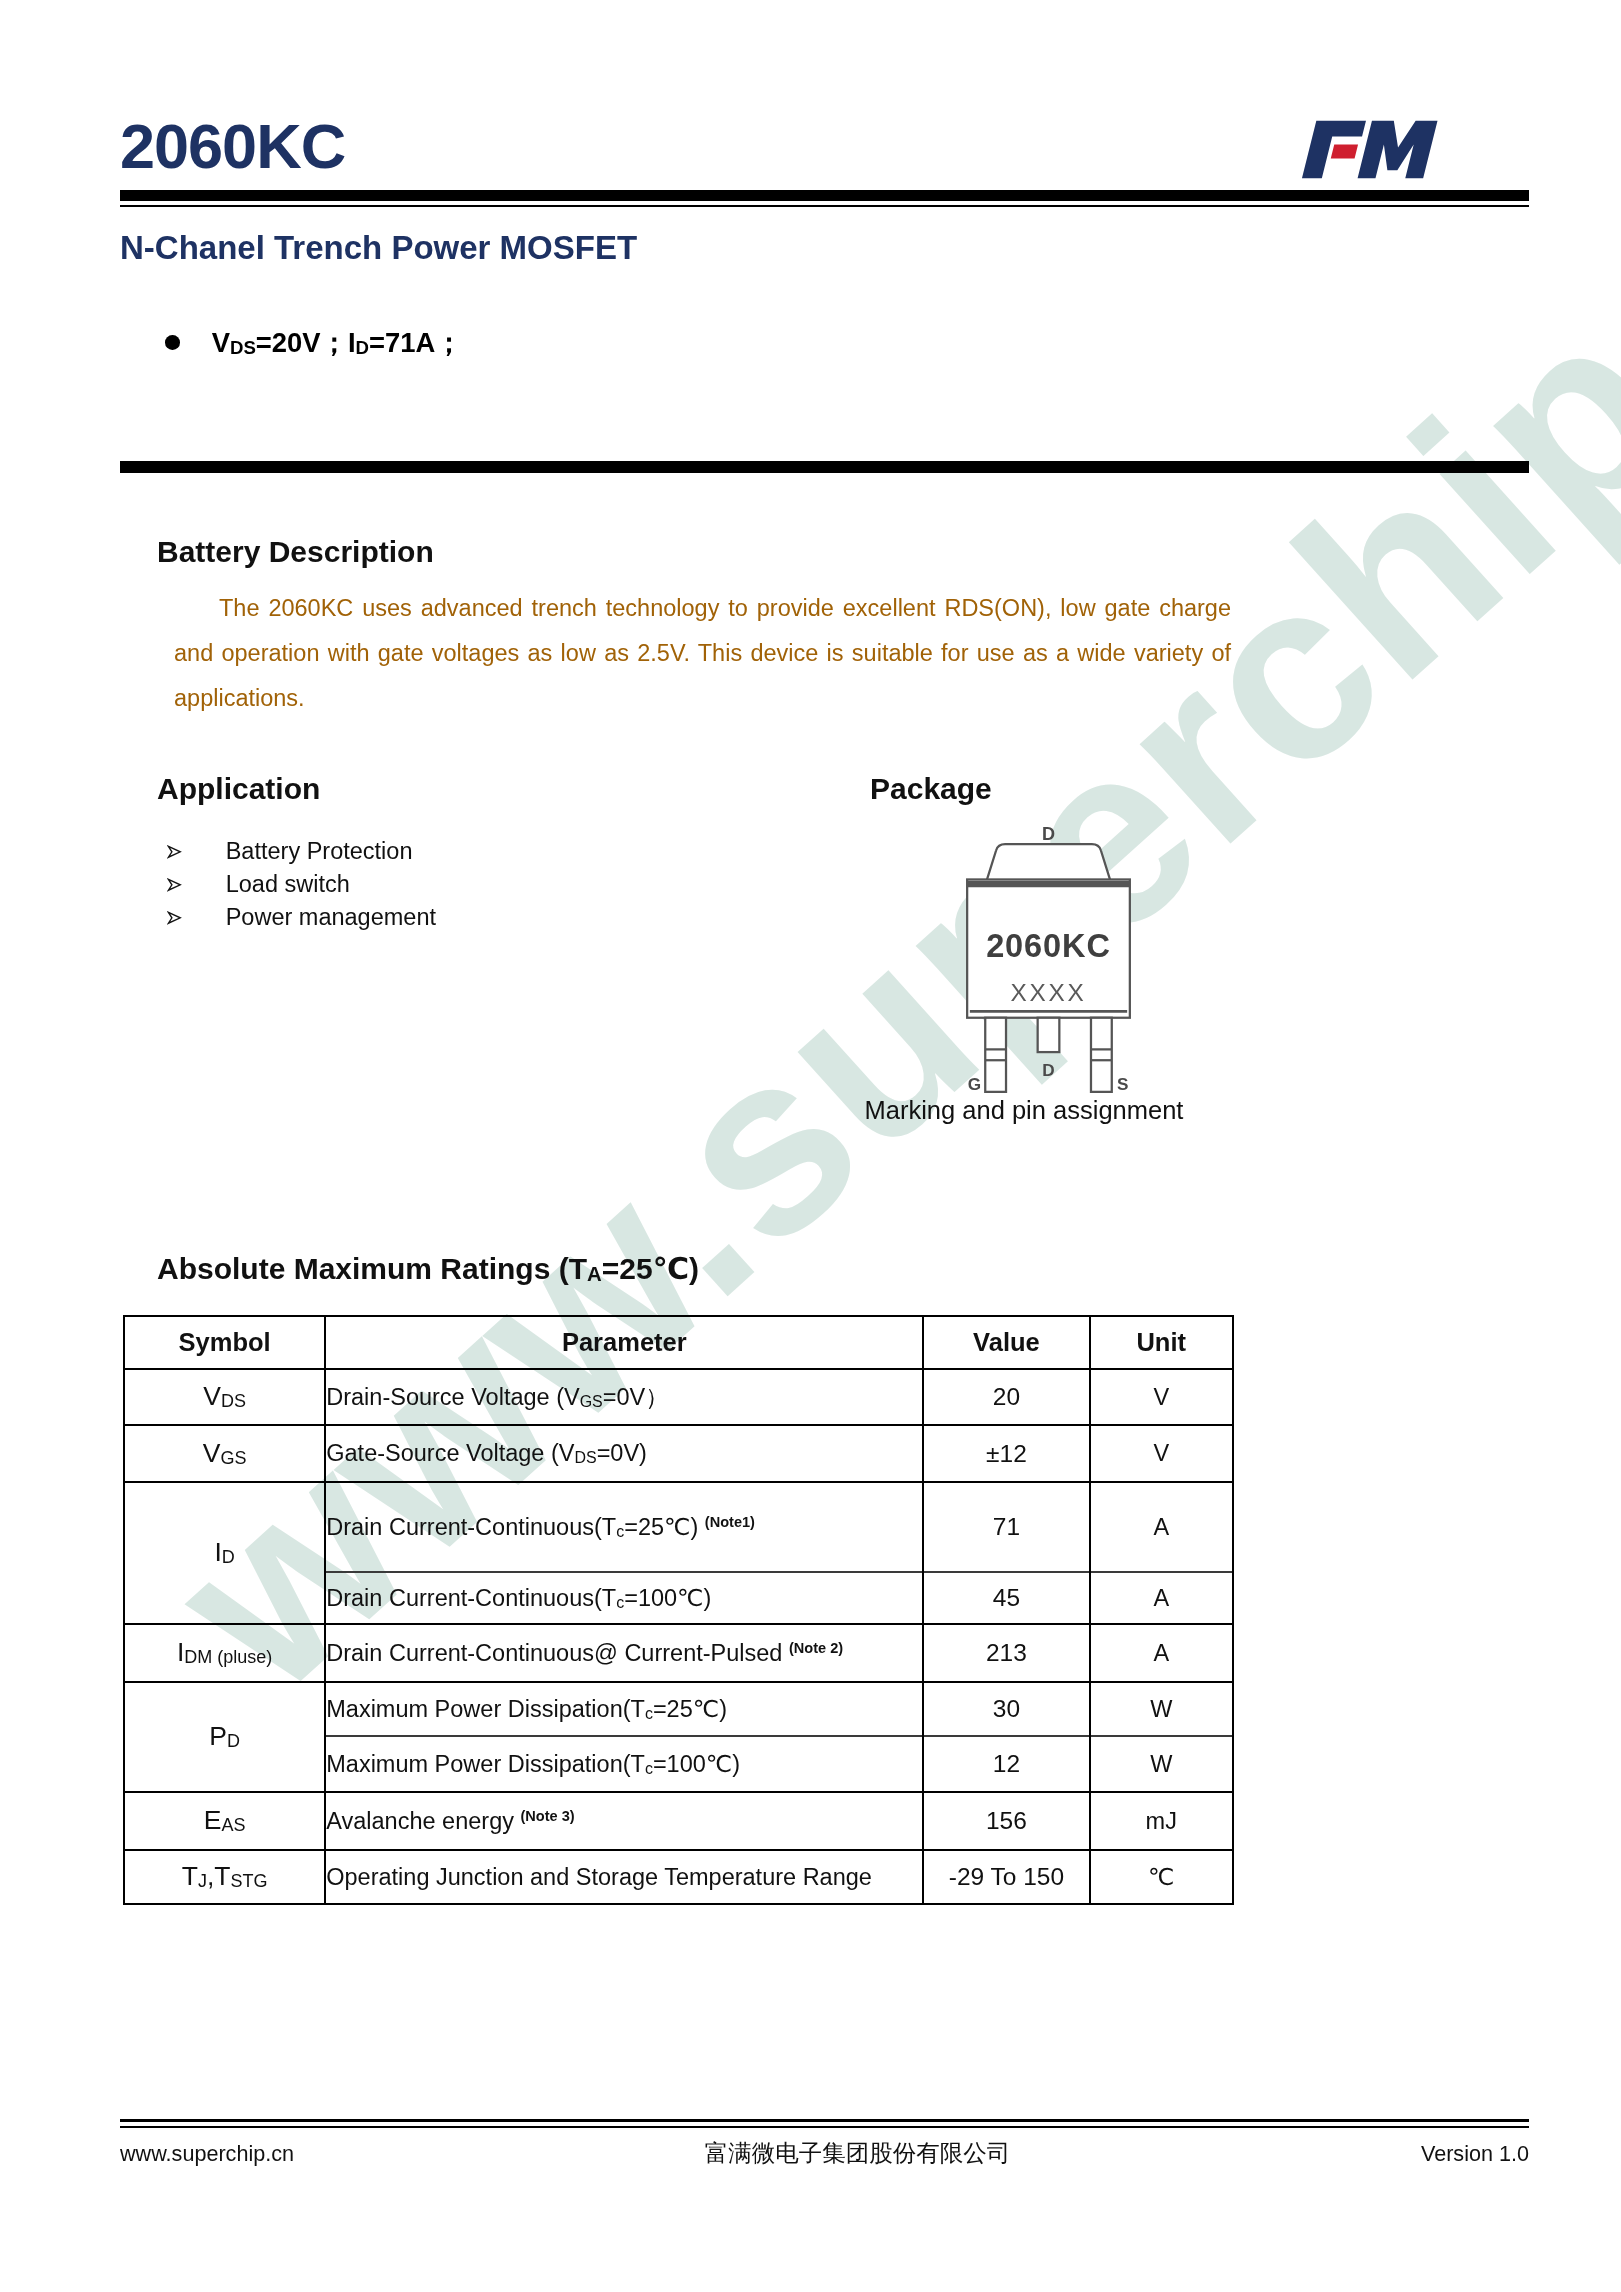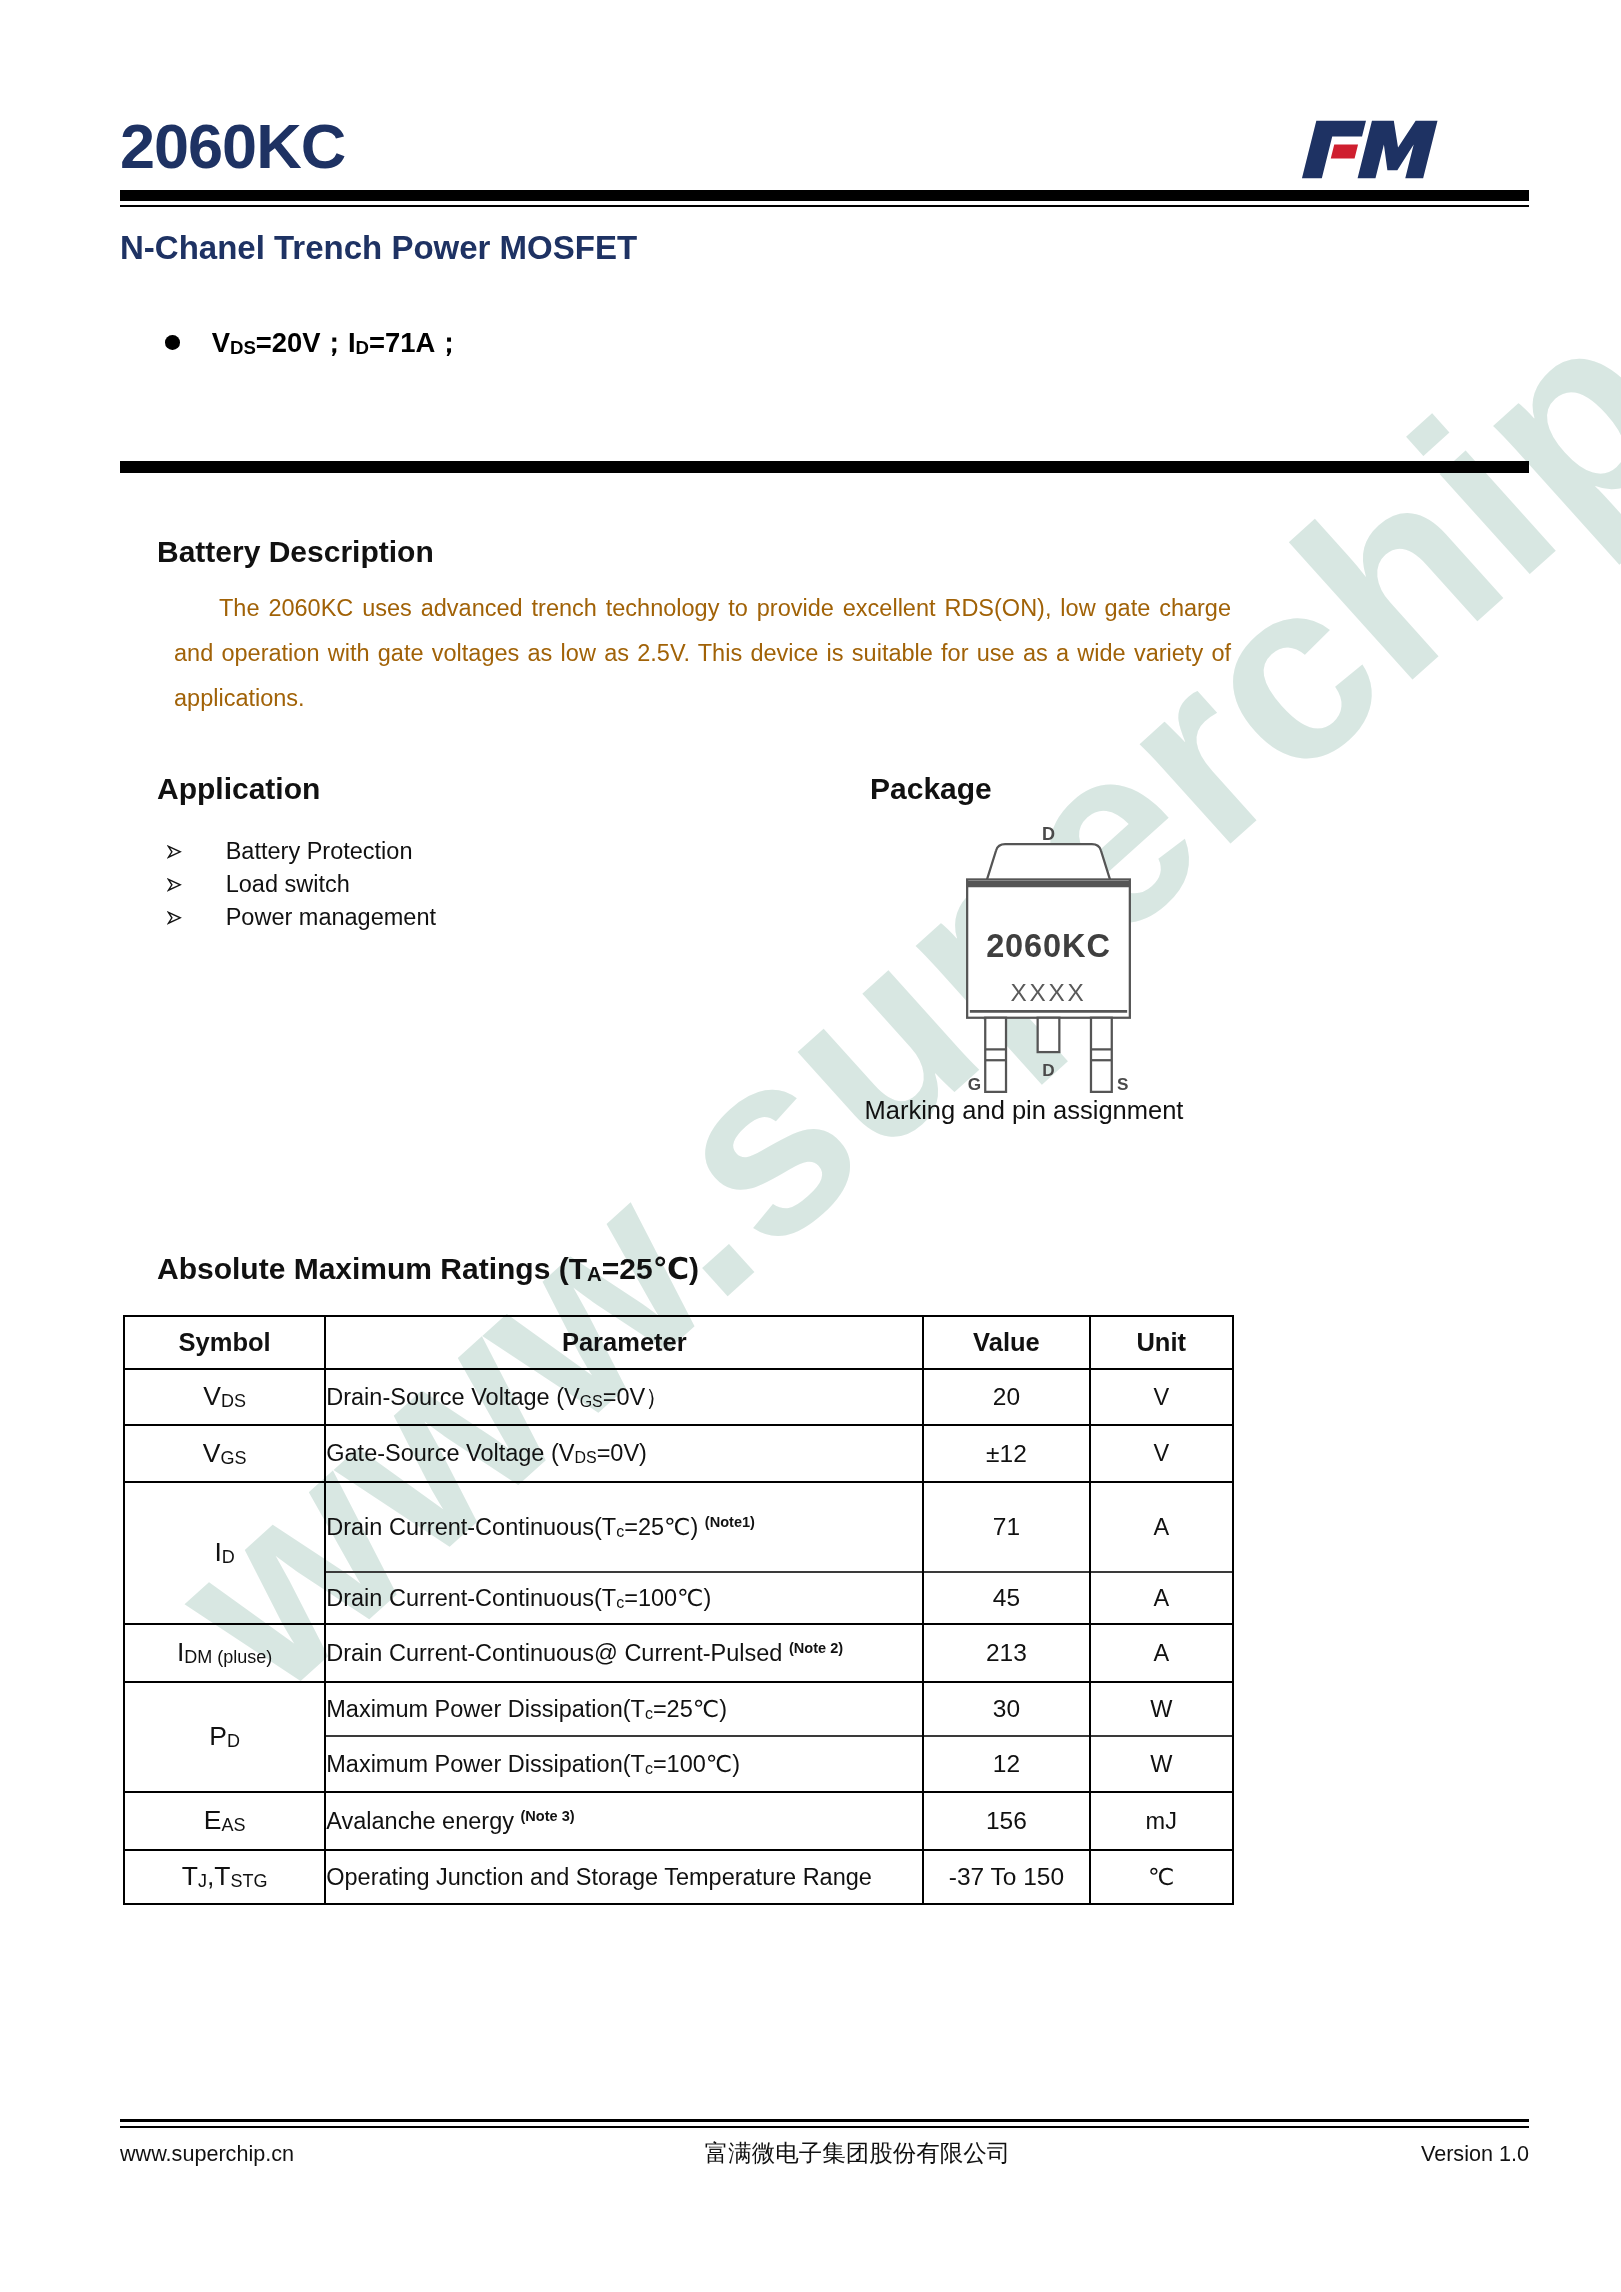--- a/index.html
+++ b/index.html
@@ -260,21 +260,21 @@
         </tr>
         <tr class="group-sep" style="height:58px;">
           <td class="sym"><span>E</span><span class="seg-sub">AS</span></td>
           <td class="par"><span>Avalanche energy </span><span class="seg-sup">(Note 3)</span></td>
           <td class="val">156</td>
           <td class="unit">mJ</td>
         </tr>
         <tr class="group-sep" style="height:54px;">
           <td class="sym"><span>T</span><span class="seg-sub">J</span><span>,T</span><span class="seg-sub">STG</span></td>
           <td class="par"><span>Operating Junction and Storage Temperature Range</span></td>
-          <td class="val">-37 To 150</td>
+          <td class="val">-29 To 150</td>
           <td class="unit">℃</td>
         </tr>
       </tbody>
     </table>
 
     <div class="rule-double-bottom"></div>
     <div class="footer-row">
       <span>www.superchip.cn</span>
       <span class="footer-center">富满微电子集团股份有限公司</span>
       <span>Version 1.0</span>

